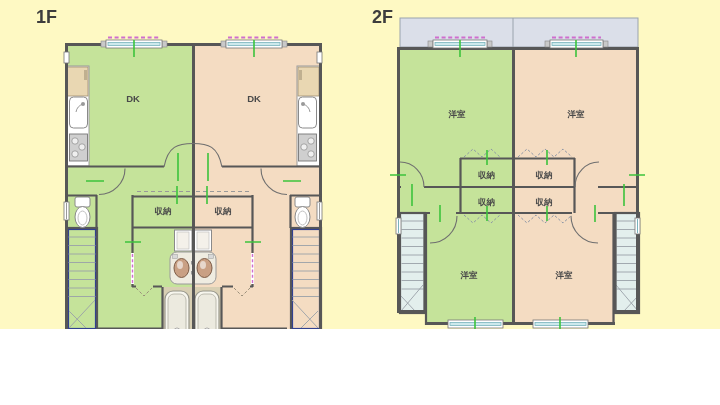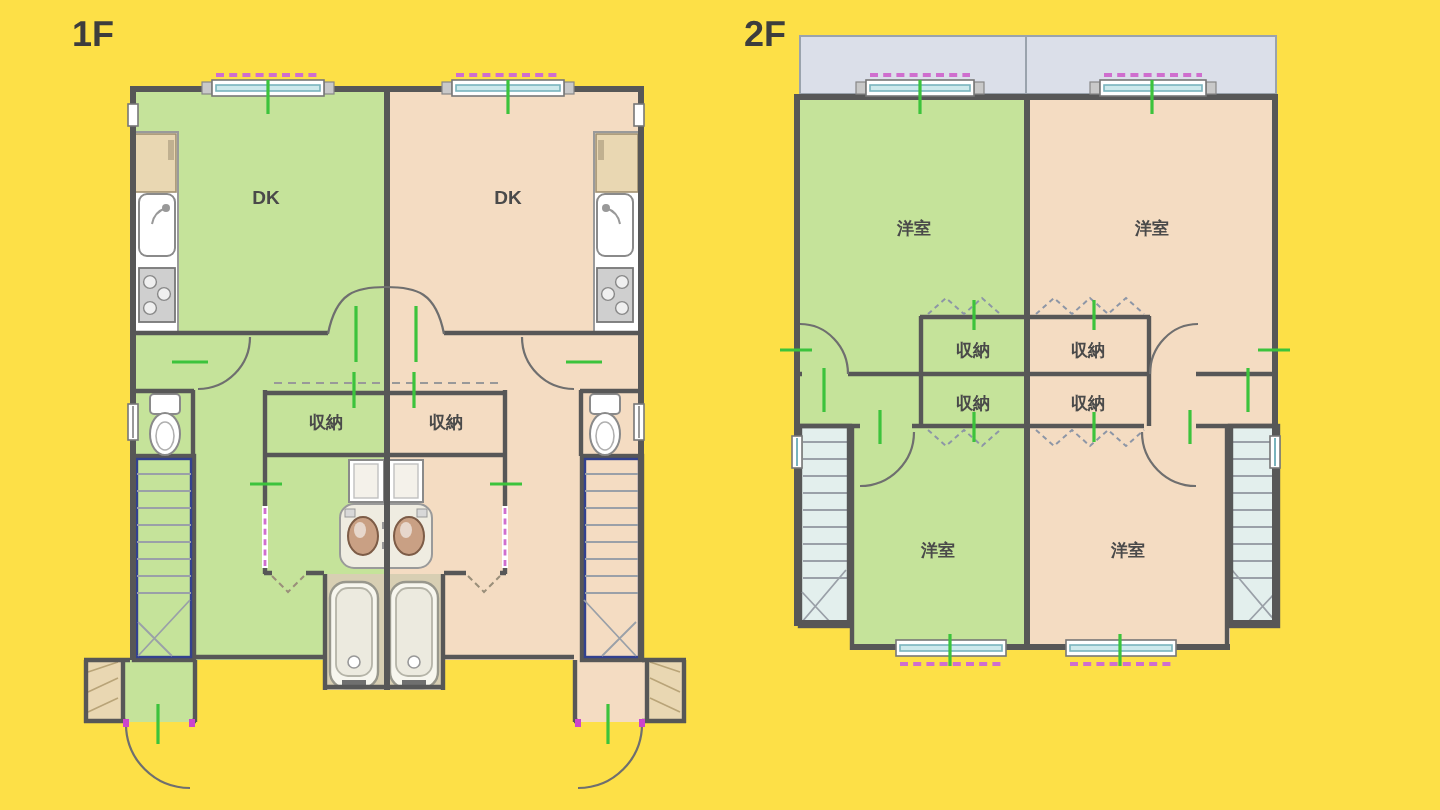--- a/index.html
+++ b/index.html
@@ -1,16 +1,16 @@
 <!DOCTYPE html>
 <html style="--unit-a-fill: #c5e39a; --unit-b-fill: #f4dcc2; --wall: #575757; --balcony-fill: #dbdfe9; --stair-fill: #e3efed; --bath-floor: #d8cfb3; --cabinet: #e9d7b2; --tick-green: #3cc33c; --shutter-pink: #cf6ece; --window-glass: #cde9ec; --stair-rail: #32418f;"><head>
 <meta charset="utf-8">
 <style>
   html,body{margin:0;padding:0;background:#fff;}
-  #canvas{position:relative;width:720px;height:405px;background:#fde047;overflow:hidden;
+  #canvas{position:relative;width:720px;height:329px;background:#fef9c3;overflow:hidden;
           font-family:"Liberation Sans",sans-serif;}
   .plan{position:absolute;top:0;width:360px;height:405px;}
   #plan1{left:0;} #plan2{left:360px;}
   
   .fillA{fill:var(--unit-a-fill);}
   .fillB{fill:var(--unit-b-fill);}
   .fillBath{fill:var(--bath-floor);}
   .fillBalc{fill:var(--balcony-fill);}
   .fillStair2{fill:var(--stair-fill);}
   .fillTan{fill:var(--cabinet);}

